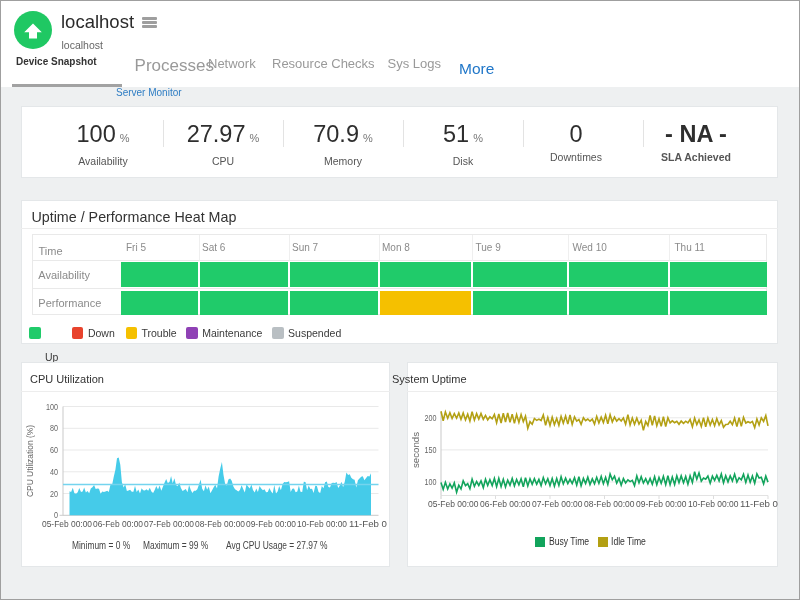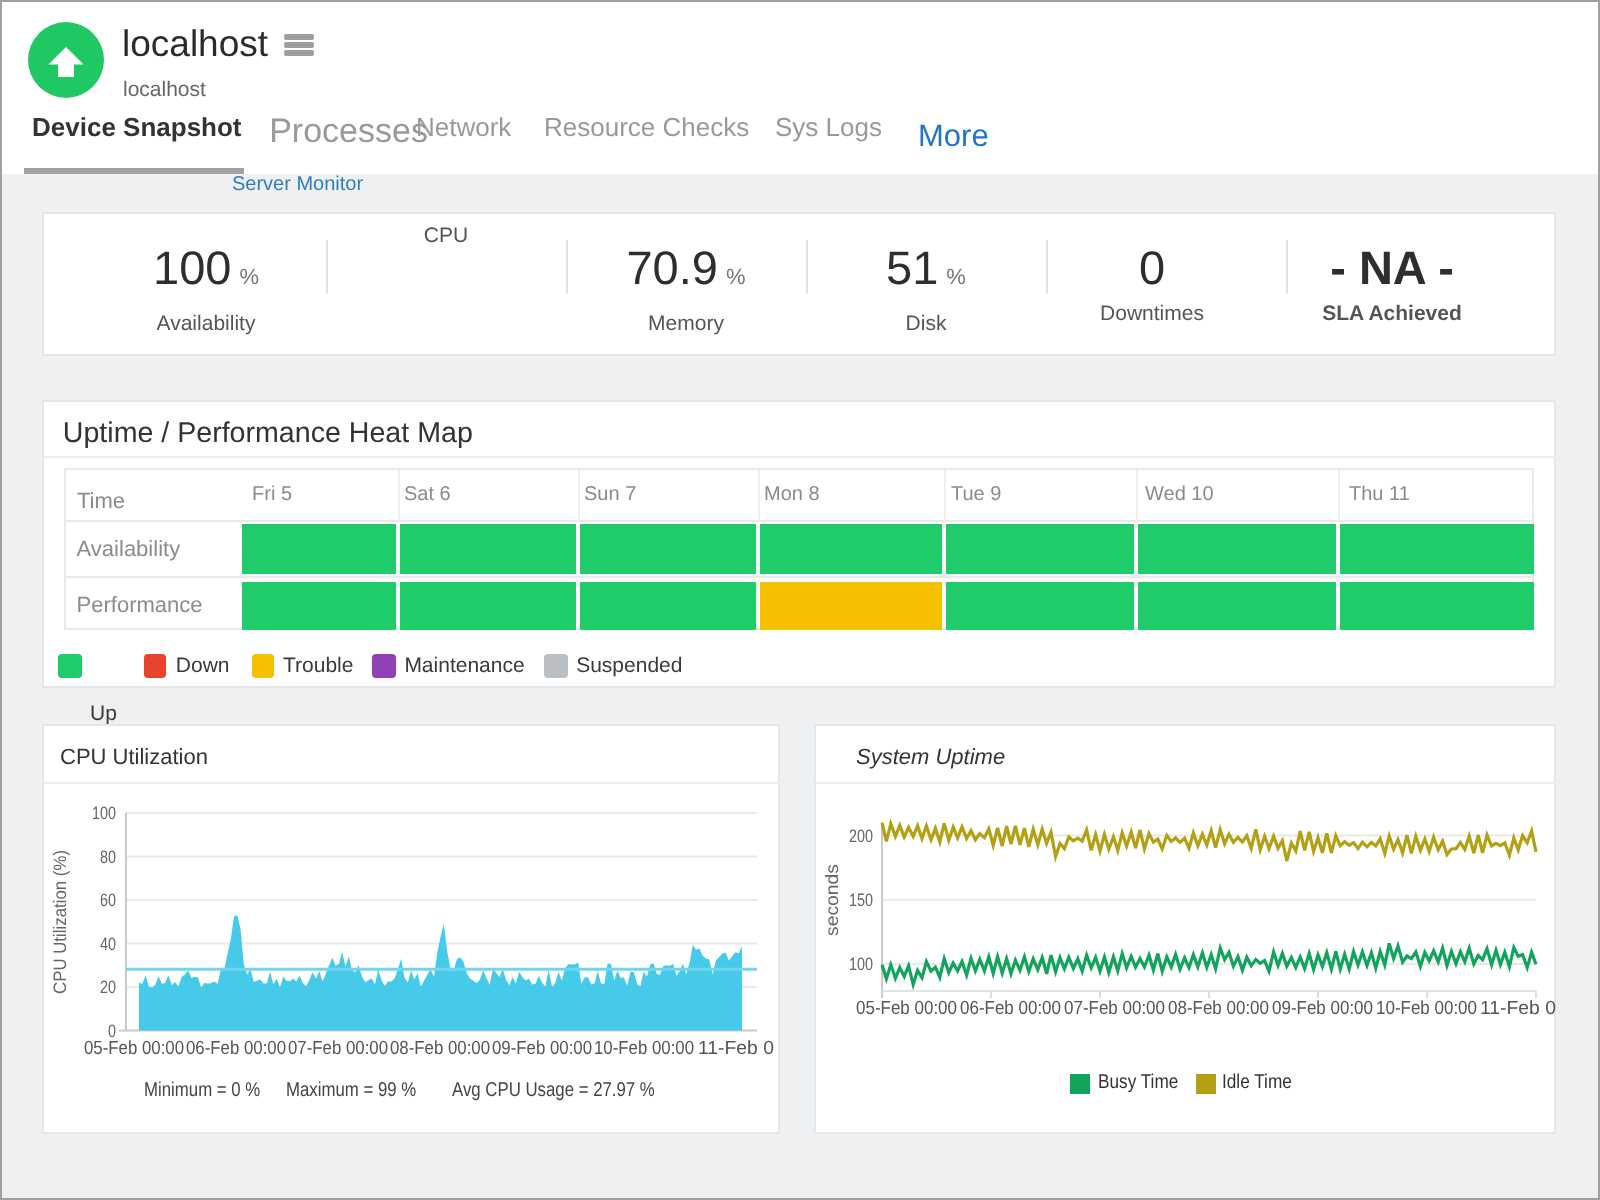--- a/index.html
+++ b/index.html
@@ -24,35 +24,36 @@
 <svg style="position:absolute;left:14px;top:11px;" width="38" height="38" viewBox="0 0 38 38">
   <path d="M19 12.5 L27.8 21.3 L23 21.3 L23 27.5 L15 27.5 L15 21.3 L10.2 21.3 Z" fill="#fff"></path>
 </svg>
 <div style="position:absolute;left:61px;top:11px;font-size:18.5px;color:#2b2b2b;">localhost</div>
 <div style="position:absolute;left:142px;top:17px;width:15px;height:2.5px;background:#9e9e9e;border-radius:1px;"></div>
 <div style="position:absolute;left:142px;top:21.2px;width:15px;height:2.5px;background:#9e9e9e;border-radius:1px;"></div>
 <div style="position:absolute;left:142px;top:25.4px;width:15px;height:2.5px;background:#9e9e9e;border-radius:1px;"></div>
 <div style="position:absolute;left:61.5px;top:39px;font-size:10.5px;color:#666;">localhost</div>
 <div style="position:absolute;left:116px;top:39.5px;font-size:10px;color:#2e7dc4;margin-top:47px;">Server Monitor</div>
 
-<div style="position:absolute;left:16px;top:56px;font-size:13px;font-weight:bold;color:#333;">Device Snapshot</div>
+<div style="position:absolute;left:16px;top:56px;font-size:10px;font-weight:bold;color:#333;">Device Snapshot</div>
 <div style="position:absolute;left:134.6px;top:56px;font-size:17px;color:#999;">Processes</div>
 <div style="position:absolute;left:208px;top:56px;font-size:13px;color:#999;">Network</div>
 <div style="position:absolute;left:272px;top:56px;font-size:13px;color:#999;">Resource Checks</div>
 <div style="position:absolute;left:387.5px;top:56px;font-size:13px;color:#999;">Sys Logs</div>
 <div style="position:absolute;left:459px;top:60px;font-size:15.5px;color:#1f76c8;">More</div>
 <div style="position:absolute;left:12px;top:84px;width:110px;height:3px;background:#a2a2a2;"></div>
 
 <div class="card" style="left:21px;top:106px;width:757px;height:72px;">
 <div class="statcol" style="left:21px;">
       <div class="statval">100<span class="pct">%</span></div>
       <div class="statlab">Availability</div>
     </div>
     <div style="position:absolute;left:141px;top:13px;width:1px;height:27px;background:#e3e3e3;"></div>
     <div class="statcol" style="left:141px;">
+      <div class="statval">27.97<span class="pct">%</span></div>
       <div class="statlab">CPU</div>
     </div>
     <div style="position:absolute;left:261px;top:13px;width:1px;height:27px;background:#e3e3e3;"></div>
     <div class="statcol" style="left:261px;">
       <div class="statval">70.9<span class="pct">%</span></div>
       <div class="statlab">Memory</div>
     </div>
     <div style="position:absolute;left:381px;top:13px;width:1px;height:27px;background:#e3e3e3;"></div>
     <div class="statcol" style="left:381px;">
       <div class="statval">51<span class="pct">%</span></div>
@@ -144,21 +145,21 @@
     <text x="225" y="165" class="xl" textLength="50" lengthAdjust="spacingAndGlyphs">09-Feb 00:00</text>
     <text x="276" y="165" class="xl" textLength="50" lengthAdjust="spacingAndGlyphs">10-Feb 00:00</text>
     <text x="328" y="165" class="xl" textLength="38" lengthAdjust="spacingAndGlyphs">11-Feb 0</text>
   <text x="12" y="99" class="yl" transform="rotate(-90 12 99)" text-anchor="middle" textLength="72" lengthAdjust="spacingAndGlyphs">CPU Utilization (%)</text>
 </svg>
 <div class="sx" style="position:absolute;left:72px;top:540px;font-size:10px;color:#444;transform:scaleX(0.84);">Minimum = 0 %</div>
 <div class="sx" style="position:absolute;left:143px;top:540px;font-size:10px;color:#444;transform:scaleX(0.84);">Maximum = 99 %</div>
 <div class="sx" style="position:absolute;left:226px;top:540px;font-size:10px;color:#444;transform:scaleX(0.84);">Avg CPU Usage = 27.97 %</div>
 
 <div class="card" style="left:407px;top:362px;width:371px;height:205px;"></div>
-<div style="position:absolute;left:428px;top:372.6px;font-size:11px;color:#333;font-style:italic;">System Uptime</div>
+<div style="position:absolute;left:392px;top:372.6px;font-size:11px;color:#333;">System Uptime</div>
 <div style="position:absolute;left:407px;top:391px;width:371px;height:1px;background:#ededed;"></div>
 <svg style="position:absolute;left:407px;top:362px;" width="371" height="205" viewBox="0 0 371 205">
   <line x1="34" y1="55.8" x2="361" y2="55.8" class="gr"></line>
     <line x1="34" y1="87.9" x2="361" y2="87.9" class="gr"></line>
     <line x1="34" y1="120.0" x2="361" y2="120.0" class="gr"></line>
   <line x1="34" y1="50" x2="34" y2="133.5" class="ax"></line>
   <line x1="34" y1="133.5" x2="361" y2="133.5" stroke="#e3e3e3" stroke-width="1"></line>
   <line x1="34" y1="133.5" x2="34" y2="137" stroke="#cccccc" stroke-width="1"></line>
   <line x1="88.5" y1="133.5" x2="88.5" y2="137" stroke="#dddddd" stroke-width="1"></line>
   <line x1="143" y1="133.5" x2="143" y2="137" stroke="#dddddd" stroke-width="1"></line>

